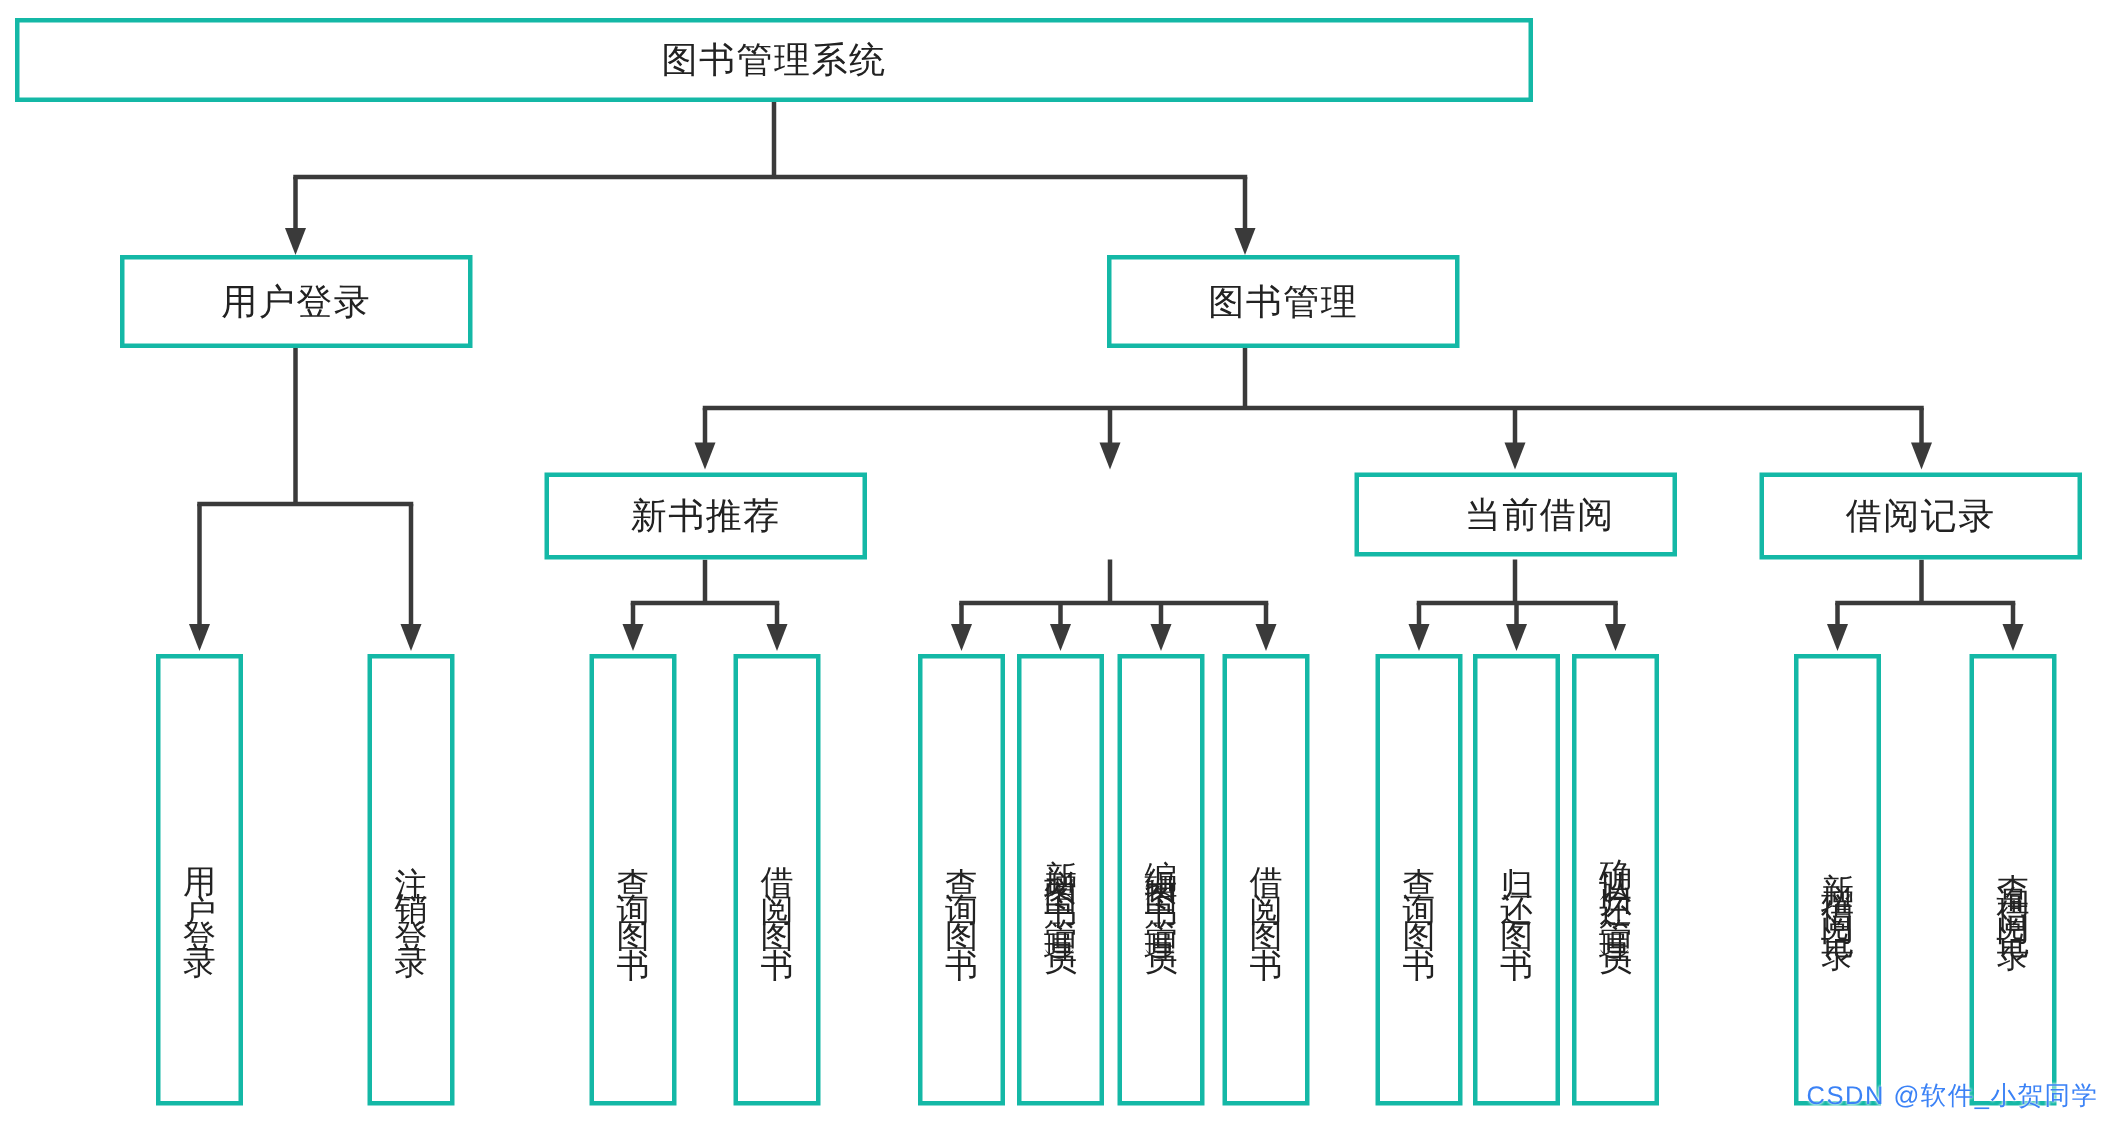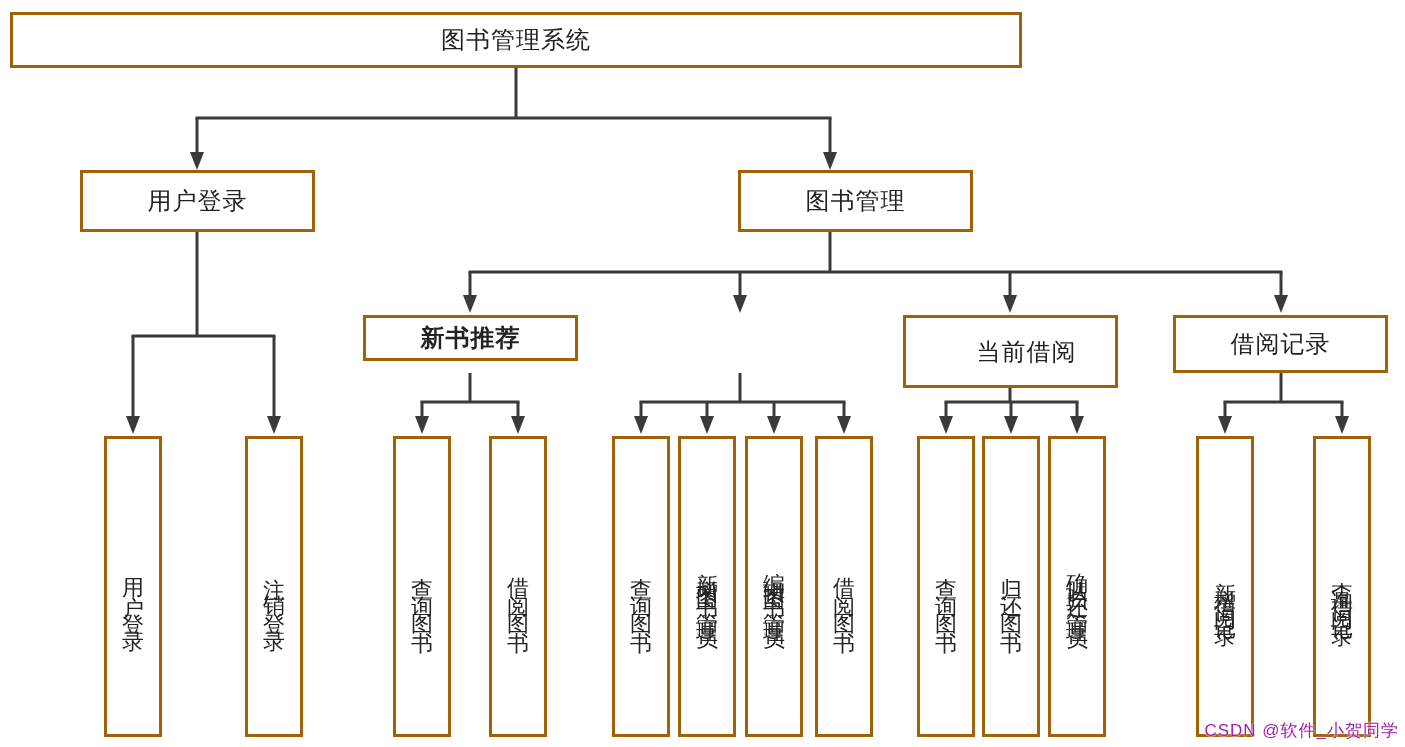--- a/index.html
+++ b/index.html
@@ -14,21 +14,21 @@
   }
   .wires {
     position: absolute;
     left: 0; top: 0;
     width: 1405px; height: 747px;
   }
   .box {
     position: absolute;
     box-sizing: border-box;
     background: #ffffff;
-    border: 3px solid #a16207;
+    border: 3px solid #14b8a6;
     display: flex;
     align-items: center;
     justify-content: center;
     color: #222222;
   }
   .hbox {
     font-size: 24px;
     letter-spacing: 1px;
   }
   .leaf {
@@ -44,21 +44,21 @@
     white-space: nowrap;
   }
   .ls4 { letter-spacing: 18px; padding-top: 18px; }
   .ls6 { letter-spacing: 9px;  padding-top: 9px; }
   .ls9 { letter-spacing: 8px;  padding-top: 8px; }
   .watermark {
     position: absolute;
     right: 6px;
     bottom: 5px;
     font-size: 17px;
-    color: #a21caf;
+    color: #3b82f6;
     letter-spacing: 1px;
     text-shadow: 0 0 2px #ffffff, 0 0 2px #ffffff;
     z-index: 5;
   }
   .wires line { stroke: #3a3a3a; stroke-width: 3; }
   .wires polygon { fill: #3a3a3a; }
 </style>
 </head>
 <body>
 
@@ -124,22 +124,22 @@
     <line x1="1342" y1="402" x2="1342" y2="420"></line>
     <polygon points="1218,416 1232,416 1225,434"></polygon>
     <polygon points="1335,416 1349,416 1342,434"></polygon>
   </svg>
 
   <div class="box hbox" style="left:10px; top:12px; width:1012px; height:56px;">图书管理系统</div>
 
   <div class="box hbox" style="left:80px; top:170px; width:235px; height:62px;">用户登录</div>
   <div class="box hbox" style="left:738px; top:170px; width:235px; height:62px;">图书管理</div>
 
-  <div class="box hbox" style="left:363px; top:315px; width:215px; height:46px;font-weight:bold;">新书推荐</div>
-  <div class="box hbox" style="left:903px; top:315px; width:215px; height:73px;padding-left:32px;">当前借阅</div>
+  <div class="box hbox" style="left:363px; top:315px; width:215px; height:58px;">新书推荐</div>
+  <div class="box hbox" style="left:903px; top:315px; width:215px; height:56px;padding-left:32px;">当前借阅</div>
   <div class="box hbox" style="left:1173px; top:315px; width:215px; height:58px;">借阅记录</div>
 
   <div class="box leaf" style="left:104px;">
     <span class="vlabel ls4">用户登录</span>
   </div>
   <div class="box leaf" style="left:245px;">
     <span class="vlabel ls4">注销登录</span>
   </div>
 
   <div class="box leaf" style="left:393px;">

